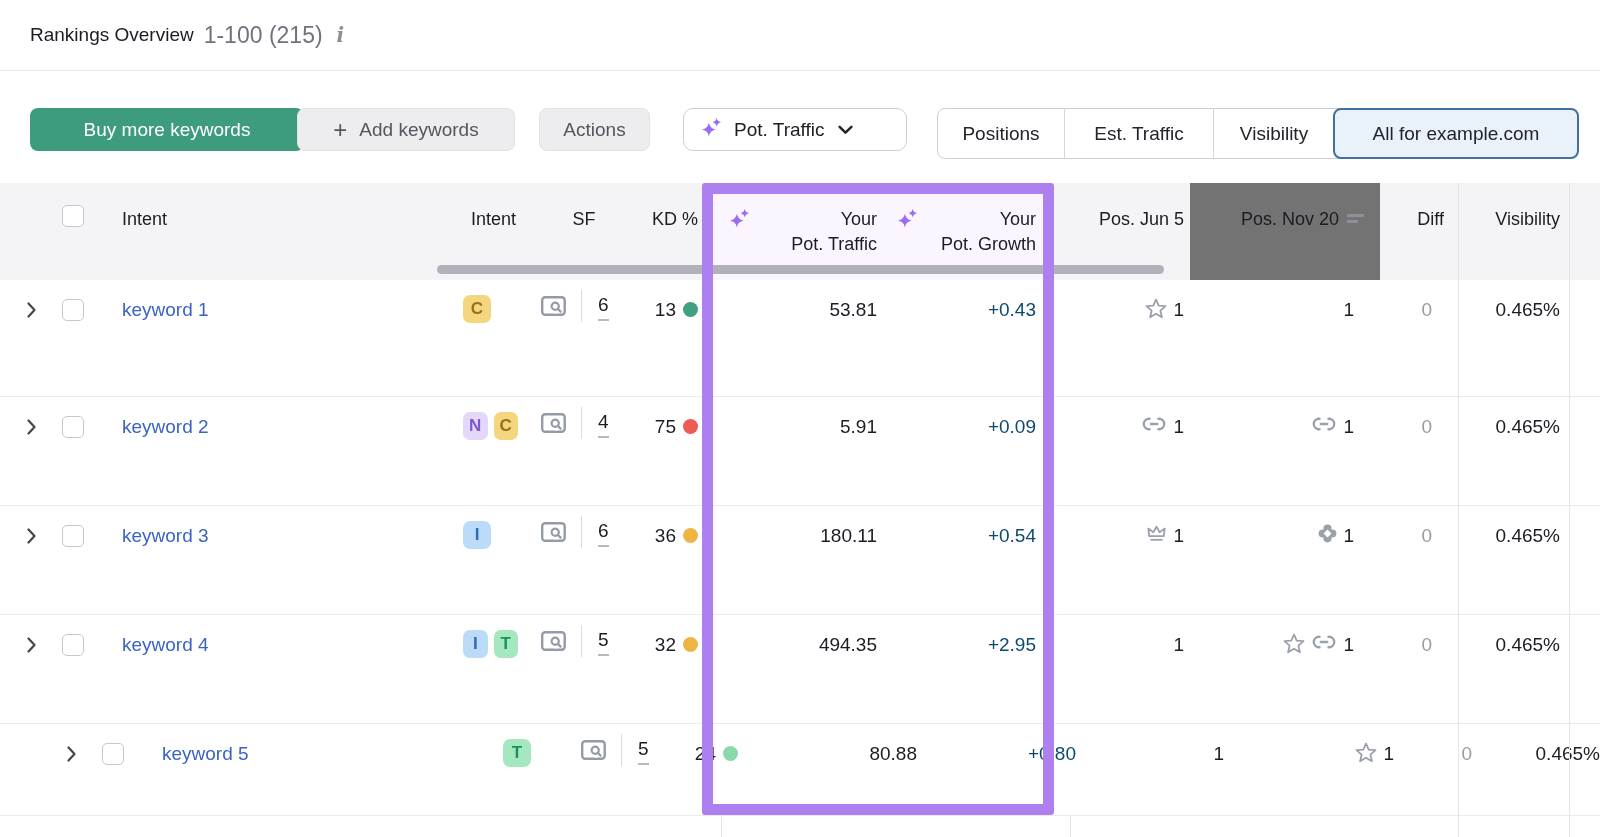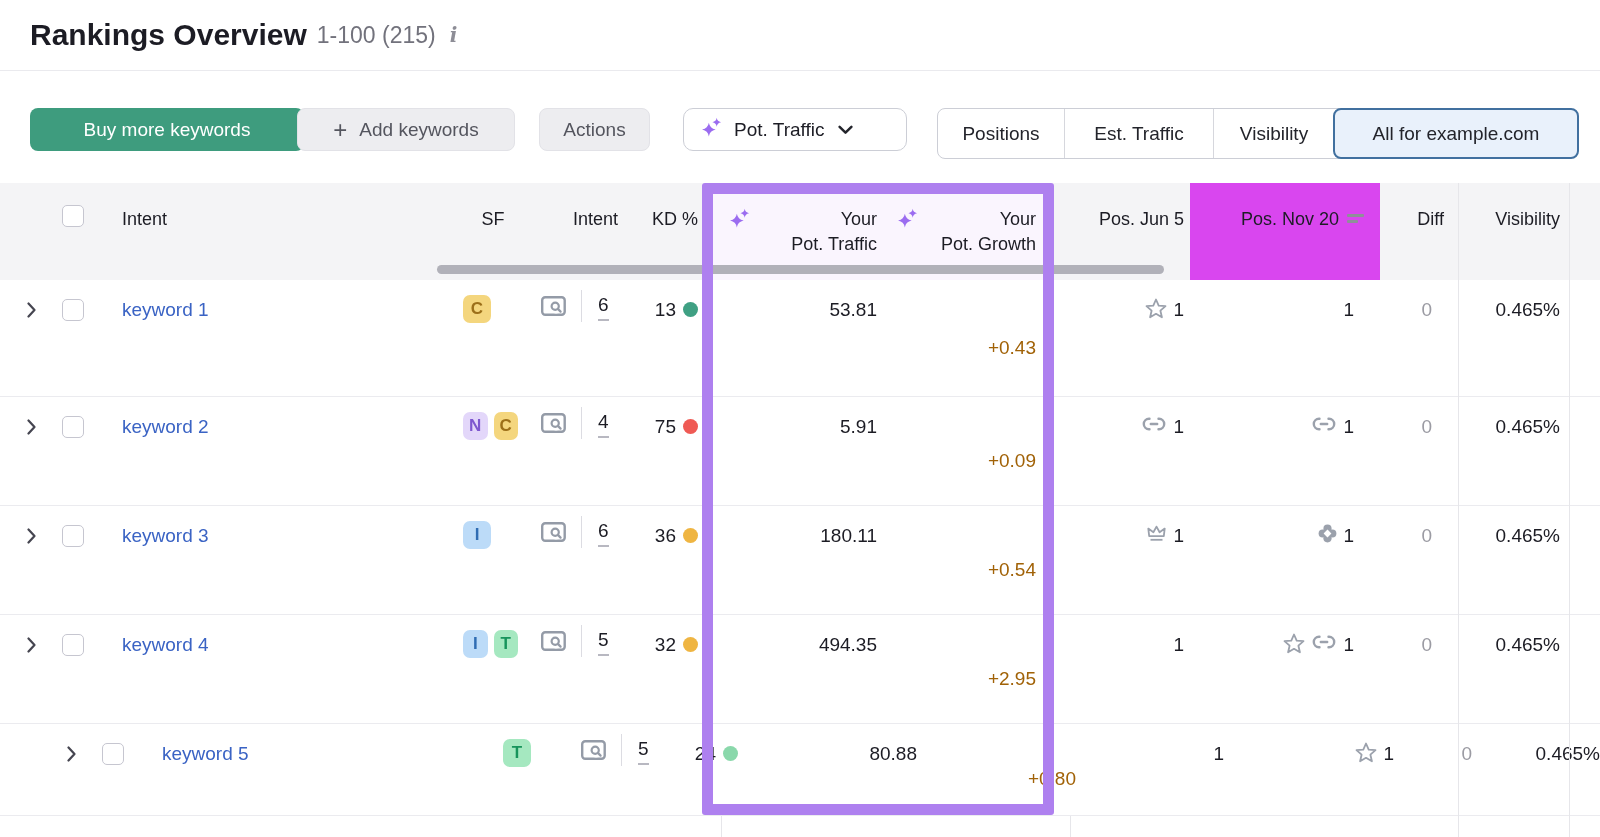--- a/index.html
+++ b/index.html
@@ -2,21 +2,21 @@
 <html><head>
 <meta charset="utf-8">
 <style>
   * { margin:0; padding:0; box-sizing:border-box; }
   html,body { width:1600px; height:837px; background:#fff; overflow:hidden;
               font-family:"Liberation Sans", sans-serif; color:#1c1c24; }
 
   
   .titlebar { height:71px; display:flex; align-items:center; padding-left:30px;
               border-bottom:1px solid #eaeaee; }
-  .titlebar .title { font-size:30px; font-weight:700;text-align:right; }
+  .titlebar .title { font-size:19px; font-weight:400;text-align:right; }
   .titlebar .range { font-size:23px; font-weight:400; color:#72727c; margin-left:10px; }
   .titlebar .info  { font-family:"DejaVu Serif", serif; font-style:italic; font-weight:700;
                      color:#8d8d96; font-size:20px; margin-left:14px; cursor:pointer; }
 
   
   .toolbar { position:relative; height:112px; }
   .btn { position:absolute; top:37px; height:43px; display:flex; align-items:center;
          justify-content:center; font-size:19px; border-radius:8px; cursor:pointer; }
   .btn-buy { left:30px; width:274px; background:#3e9c7e; color:#fff; }
   .btn-gray { background:#ededf0; color:#54555e; border:1px solid #e2e2e7; }
@@ -43,21 +43,21 @@
           grid-template-columns:62px 36px 340px 80px 102px 84px 178px 162px 146px 190px 78px 112px 30px; }
   .thead { background:#f4f4f6; height:97px; }
   .th { font-size:18px; color:#1c1c24; padding-top:24px; line-height:25px; position:relative; }
   .th-kw { padding-left:24px; }
   .th-intent { text-align:right; padding-right:2px; }
   .th-sf { text-align:center; padding-left:30px; }
   .th-kd { text-align:right; padding-right:6px; }
   .th-traffic { text-align:right; padding-right:5px; background:#faf5fe; }
   .th-growth  { text-align:right; padding-right:8px; background:#faf5fe; }
   .th-posjun { text-align:right; padding-right:6px; }
-  .th-posnov { text-align:right; padding-right:16px; background:#d946ef; }
+  .th-posnov { text-align:right; padding-right:16px; background:#737373; }
   .th-diff { text-align:right; padding-right:14px; }
   .th-vis { text-align:right; padding-right:10px; }
   .th-sparkle { position:absolute; top:25px; }
   .sort-ic { display:inline-block; vertical-align:2px; margin-left:8px; }
   .sort-ic i { display:block; background:#8f8f99; height:3px; border-radius:1px; margin-top:3px; }
   .sort-ic i:nth-child(1){ width:17px; margin-top:0; }
   .sort-ic i:nth-child(2){ width:11px; }
   .sort-ic i:nth-child(3){ width:11px; }
 
   .scroll-thumb { position:absolute; left:437px; top:82px; width:727px; height:9px;
@@ -77,21 +77,21 @@
   .b-C { background:#f4d67e; color:#9c6f19; }
   .b-N { background:#e3d7fa; color:#7e57cf; }
   .b-I { background:#bcdbf8; color:#2f6cb3; }
   .b-T { background:#a5e8c0; color:#17945b; }
   .c-sf { padding-left:22px; align-items:center; padding-top:14px; align-items:flex-start; }
   .sf-sep { width:1px; height:32px; background:#dcdce2; margin:-4px 16px 0 14px; }
   .sf-num { border-bottom:2px dashed #b8b8c1; padding-bottom:3px; cursor:pointer; }
   .c-kd { justify-content:flex-end; padding-right:6px; gap:7px; }
   .kd-dot { width:15px; height:15px; border-radius:50%; margin-top:3px; }
   .c-traffic { justify-content:flex-end; padding-right:5px; }
-  .c-growth { justify-content:flex-end; padding-right:8px; color:#a16207;align-items:center; }
+  .c-growth { justify-content:flex-end; padding-right:8px; color:#0c4a6e; }
   .c-posjun { justify-content:flex-end; padding-right:6px; gap:6px; }
   .c-posnov { justify-content:flex-end; padding-right:26px; gap:6px; }
   .c-diff { justify-content:flex-end; padding-right:26px; color:#9b9ba3; }
   .c-vis { justify-content:flex-end; padding-right:10px; }
   .pos-ic { margin-top:-1px; }
 
   .vline { position:absolute; top:0; bottom:0; width:1px; background:#e6e6ea; z-index:1; }
   .vline-1 { left:1458px; } .vline-2 { left:1569px; }
 
   .partial-row { position:relative; height:21px; background:#fff; }
@@ -144,22 +144,22 @@
 <div class="table">
   <div class="vline vline-1"></div>
   <div class="vline vline-2"></div>
 
   <div class="grid thead">
     <div class="th"></div>
     <div class="th" style="padding-top:22px;">
       <span class="checkbox" style="display:inline-block;"></span>
     </div>
     <div class="th th-kw">Intent</div>
+    <div class="th th-intent">Intent</div>
     <div class="th th-sf">SF</div>
-    <div class="th th-intent">Intent</div>
     <div class="th th-kd">KD %</div>
     <div class="th th-traffic">
       <span class="th-sparkle" style="left:24px;">
         <svg width="24" height="22" viewBox="0 0 22 21">
             <path d="M8 5.5 Q8.9 10.8 14.5 12 Q8.9 13.2 8 18.5 Q7.1 13.2 1.5 12 Q7.1 10.8 8 5.5 Z" fill="#9b6cf0"></path>
             <path d="M15.5 0.8 Q16 4.3 19.6 5 Q16 5.7 15.5 9.2 Q15 5.7 11.4 5 Q15 4.3 15.5 0.8 Z" fill="#9b6cf0"></path>
           </svg>
       </span>
       <span>Your</span><br>
       <span>Pot. Traffic</span>

